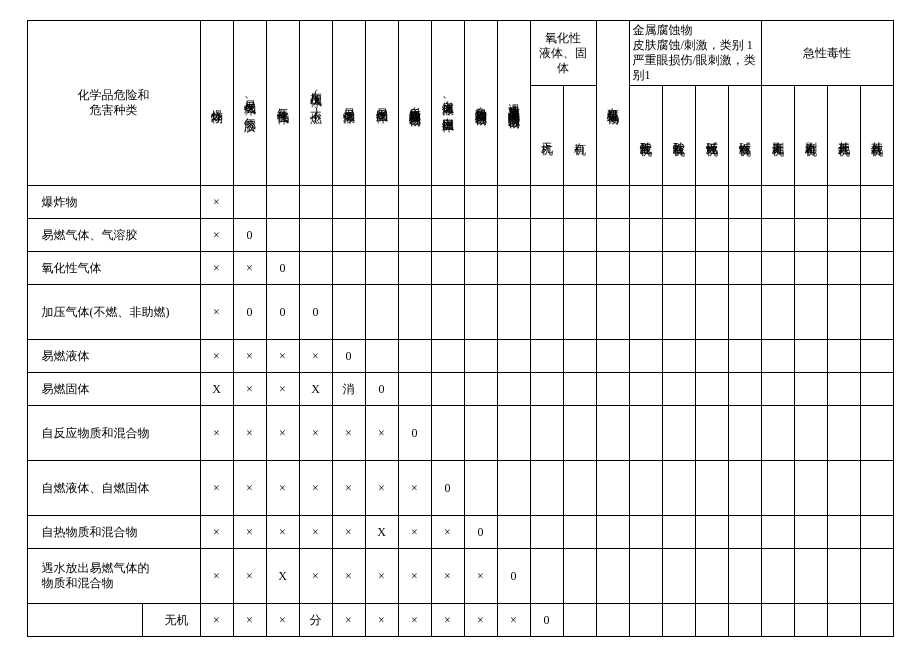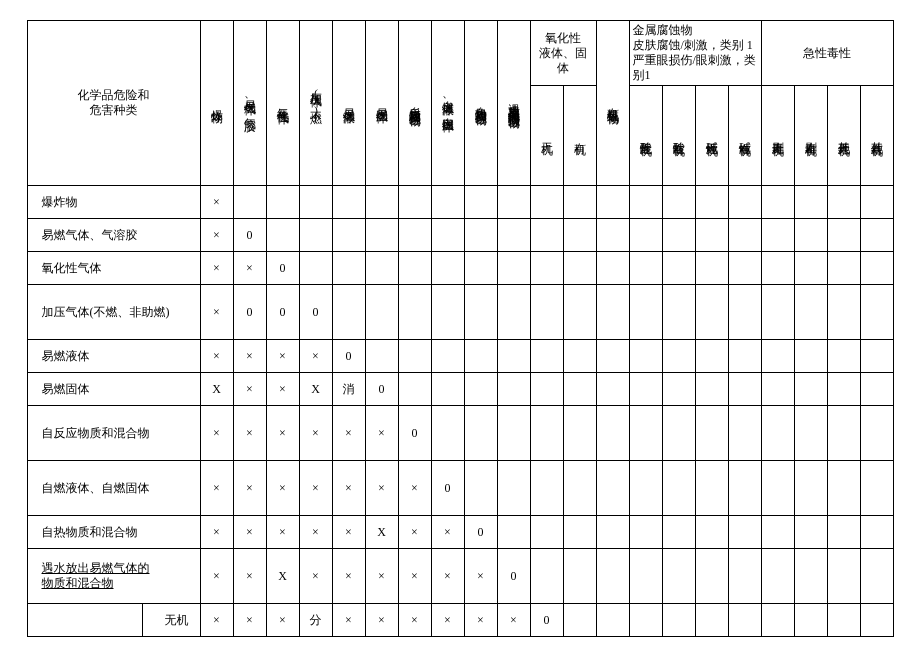--- a/index.html
+++ b/index.html
@@ -295,21 +295,21 @@
         <td></td>
         <td></td>
         <td></td>
         <td></td>
         <td></td>
         <td></td>
         <td></td>
         <td></td>
       </tr>
       <tr>
-        <td colspan="2" class="rowlabel tall" style="white-space: pre-line; text-decoration: underline;">遇水放出易燃气体的
+        <td colspan="2" class="rowlabel tall" style="white-space: pre-line;">遇水放出易燃气体的
     物质和混合物</td>
         <td>×</td>
         <td>×</td>
         <td>X</td>
         <td>×</td>
         <td>×</td>
         <td>×</td>
         <td>×</td>
         <td>×</td>
         <td>×</td>

